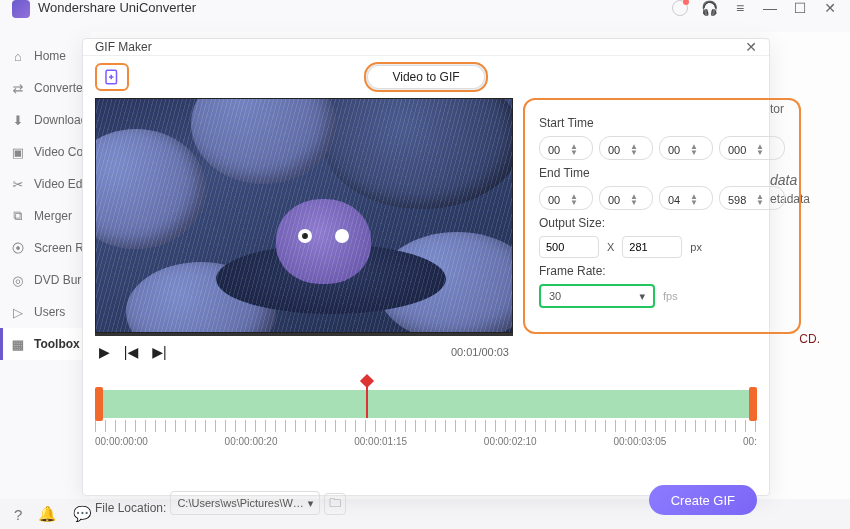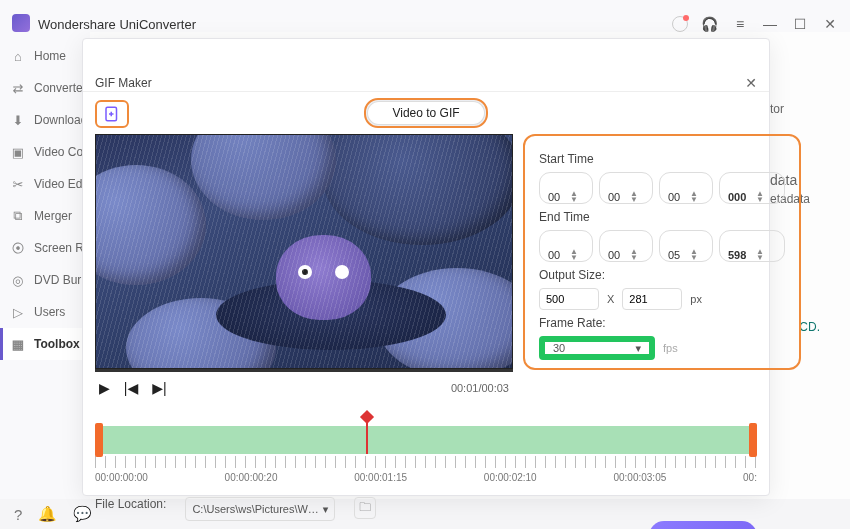--- a/index.html
+++ b/index.html
@@ -1,48 +1,48 @@
 <!DOCTYPE html>
 <html><head>
 <meta charset="utf-8">
 <style>
 * { margin: 0; padding: 0; box-sizing: border-box; font-family: -apple-system, BlinkMacSystemFont, "Segoe UI", Arial, sans-serif; }
 body { width: 850px; height: 529px; background: #f5f5f7; overflow: hidden; position: relative; }
 
-.titlebar { height: 32px; display: flex; align-items: flex-end; padding: 0 12px; background: #f9f9fb; }
+.titlebar { height: 32px; display: flex; align-items: flex-start; padding: 0 12px; background: #f9f9fb; }
 .titlebar .logo { width: 18px; height: 18px; background: linear-gradient(135deg, #6a5acd, #9370db); border-radius: 4px; margin-right: 8px; }
 .titlebar .title { font-size: 13px; color: #333; font-weight: 500; }
 .titlebar .right { margin-left: auto; display: flex; align-items: center; gap: 14px; color: #666; }
 .titlebar .right .icon { width: 16px; height: 16px; display: inline-flex; align-items: center; justify-content: center; cursor: pointer; font-size: 14px; }
 .avatar-dot { position: relative; width: 18px; height: 18px; border: 1px solid #ccc; border-radius: 50%; }
 .avatar-dot::after { content: ''; position: absolute; top: -2px; right: -2px; width: 6px; height: 6px; background: #ff6b6b; border-radius: 50%; }
 
 .app-body { display: flex; height: calc(100% - 62px); }
 .sidebar { width: 90px; padding-top: 8px; background: #f9f9fb; }
 .sidebar .item { display: flex; align-items: center; padding: 8px 10px; gap: 8px; font-size: 12px; color: #666; cursor: pointer; white-space: nowrap; overflow: hidden; }
 .sidebar .item.active { background: #fff; color: #333; font-weight: 600; border-left: 3px solid #6a5acd; padding-left: 7px; }
 .sidebar .item .icn { width: 16px; height: 16px; display: inline-flex; align-items: center; justify-content: center; color: #888; font-size: 13px; flex-shrink: 0; }
 
 .content { flex: 1; background: #fdfdfd; position: relative; }
 .content .hint-meta { position: absolute; right: 40px; top: 70px; font-size: 12px; color: #666; text-align: left; }
-.content .hint-meta .m1 { font-size: 14px; margin-bottom: 4px; }
-.content .hint-cd { position: absolute; right: 30px; top: 288px; font-size: 12px; color: #0f766e; }
+.content .hint-meta .m1 { font-size: 14px; margin-bottom: 4px; font-style: italic; }
+.content .hint-cd { position: absolute; right: 30px; top: 300px; font-size: 12px; color: #7f1d1d; }
 
 .bottombar { height: 30px; display: flex; align-items: center; gap: 16px; padding: 0 14px; color: #777; }
 .bottombar .icn { cursor: pointer; font-size: 15px; }
 
 
 .dialog { position: absolute; left: 82px; top: 38px; width: 688px; height: 458px; background: #fff; border: 1px solid #e4e4e8; border-radius: 4px; box-shadow: 0 4px 24px rgba(0,0,0,0.08); display: flex; flex-direction: column; }
-.dlg-head { height: 28px; display: flex; align-items: center; padding: 0 12px; border-bottom: 1px solid #eee; margin-top: 36px; }
+.dlg-head { height: 28px; display: flex; align-items: center; padding: 0 12px; border-bottom: 1px solid #eee; }
 .dlg-head .ttl { font-size: 12px; color: #444; }
 .dlg-head .close { margin-left: auto; cursor: pointer; color: #666; font-size: 14px; }
 
 .dlg-body { flex: 1; padding: 6px 12px 0; display: flex; flex-direction: column; }
 
-.tabs-row { display: flex; align-items: flex-end; }
+.tabs-row { display: flex; align-items: center; }
 .add-btn { width: 34px; height: 28px; border: 2px solid #f08a3a; border-radius: 6px; display: flex; align-items: center; justify-content: center; color: #7a5cff; font-size: 16px; cursor: pointer; }
 .tab-pair { margin: 0 auto; display: flex; background: #eceef2; border-radius: 14px; padding: 2px; border: 2px solid #f08a3a; }
 .tab-pair .tab { padding: 4px 24px; font-size: 12px; border-radius: 12px; cursor: pointer; color: #555; }
 .tab-pair .tab.active { background: #fff; font-weight: 500; color: #222; box-shadow: 0 0 0 1px #ddd; }
 
 .mid { display: flex; gap: 10px; margin-top: 6px; }
 .preview-wrap { display: flex; flex-direction: column; }
 .preview { width: 418px; height: 235px; background: linear-gradient(160deg, #2a355f 0%, #3a4a7a 30%, #2d3c66 60%, #1f2a4d 100%); border: 1px solid #222; position: relative; overflow: hidden; }
 .blob { position: absolute; border-radius: 50%; background: radial-gradient(circle at 35% 30%, #7a8ac9, #566099); box-shadow: inset -8px -6px 16px rgba(0,0,0,.35); }
 .b1 { left: -30px; top: 30px; width: 140px; height: 120px; }
@@ -59,38 +59,38 @@
 .rain { position:absolute; inset:0; background: repeating-linear-gradient(105deg, rgba(255,255,255,0) 0 3px, rgba(255,255,255,.12) 3px 4px); pointer-events:none; }
 .seekbar { height: 3px; background: #333; margin-top: 0; }
 
 .play-row { display: flex; align-items: center; gap: 14px; padding: 8px 4px; font-size: 12px; color: #222; }
 .play-row .btn { cursor: pointer; font-size: 14px; }
 .play-row .time { margin-left: auto; color: #666; font-size: 11px; }
 
 .settings { flex: 1; border: 2px solid #f08a3a; border-radius: 12px; padding: 10px 14px 6px; height: 236px; }
 .settings .lbl { font-size: 12px; color: #444; margin: 6px 0 6px; }
 .spin-row { display: flex; gap: 6px; }
-.spin { display: flex; align-items: flex-end; border: 1px solid #ddd; border-radius: 11px; height: 32px; padding: 4px 4px 0 8px; font-size: 11px; color: #333; }
+.spin { display: flex; align-items: center; border: 1px solid #ddd; border-radius: 11px; height: 24px; padding: 4px 4px 0 8px; font-size: 11px; color: #333; }
 .spin span { min-width: 18px; text-align: left; }
-.spin.wide span { min-width: 24px; font-weight: bold; }
+.spin.wide span { min-width: 24px; }
 .arrows { display: flex; flex-direction: column; margin-left: 4px; color: #888; line-height: 6px; font-size: 8px; cursor: pointer; }
 .size-row { display:flex; align-items:center; gap:8px; font-size:11px; color:#555; }
 .size-row input { width: 60px; height: 22px; border: 1px solid #ddd; border-radius: 4px; padding: 0 6px; font-size: 11px; }
-.select { display:flex; align-items:center; justify-content:space-between; width:116px; height:24px; border:6px solid #22c55e; border-radius:4px; padding:0 8px; font-size:11px; cursor:pointer; }
+.select { display:flex; align-items:center; justify-content:space-between; width:116px; height:24px; border:2px solid #22c55e; border-radius:4px; padding:0 8px; font-size:11px; cursor:pointer; }
 
 .timeline { margin-top: 22px; }
 .track { position: relative; height: 28px; background: #a8e0b6; border-radius: 2px; }
 .track .handle { position: absolute; top: -3px; width: 8px; height: 34px; background: #f26a2b; border-radius: 2px; }
 .track .hL { left: 0; } .track .hR { right: 0; }
 .track .cursor { position:absolute; left: 41%; top:-10px; width: 2px; height: 38px; background: #d33; }
 .track .cursor::before { content:''; position:absolute; top:-4px; left:-4px; width:10px; height:10px; background:#d33; transform:rotate(45deg); }
 .ticks { height: 12px; background: repeating-linear-gradient(90deg, #bbb 0 1px, transparent 1px 10px); margin-top: 2px; }
 .tlabels { display: flex; justify-content: space-between; font-size: 10px; color: #777; margin-top: 4px; }
 
-.footer { display: flex; align-items: flex-start; gap: 19px; margin-top: 14px; font-size: 12px; color: #555; }
+.footer { display: flex; align-items: flex-end; gap: 4px; margin-top: 14px; font-size: 12px; color: #555; }
 .footer .path-select { display:flex; align-items:center; border:1px solid #ddd; border-radius:4px; height:24px; padding:0 6px; width: 150px; justify-content:space-between; font-size:11px; cursor:pointer; }
 .footer .folder { width:22px; height:22px; border:1px solid #ddd; border-radius:4px; display:flex; align-items:center; justify-content:center; cursor:pointer; font-size:12px; color:#666; }
 .create-btn { margin-left:auto; background: linear-gradient(135deg,#8c7bff,#7a66f5); color:#fff; border:none; border-radius:16px; height:30px; padding:0 22px; font-size:13px; cursor:pointer;margin-top:24px; }
 </style>
 </head>
 <body>
 
 <div class="titlebar">
   <div class="logo"></div>
   <div class="title">Wondershare UniConverter</div>
@@ -234,21 +234,21 @@
         <div class="spin-row">
           <div class="spin">
               <span>00</span>
               <span class="arrows">▲<br>▼</span>
             </div>
           <div class="spin">
               <span>00</span>
               <span class="arrows">▲<br>▼</span>
             </div>
           <div class="spin">
-              <span>05</span>
+              <span>04</span>
               <span class="arrows">▲<br>▼</span>
             </div>
           <div class="spin wide">
               <span>598</span>
               <span class="arrows">▲<br>▼</span>
             </div>
         </div>
 
         <div class="lbl">Output Size:</div>
         <div class="size-row">

